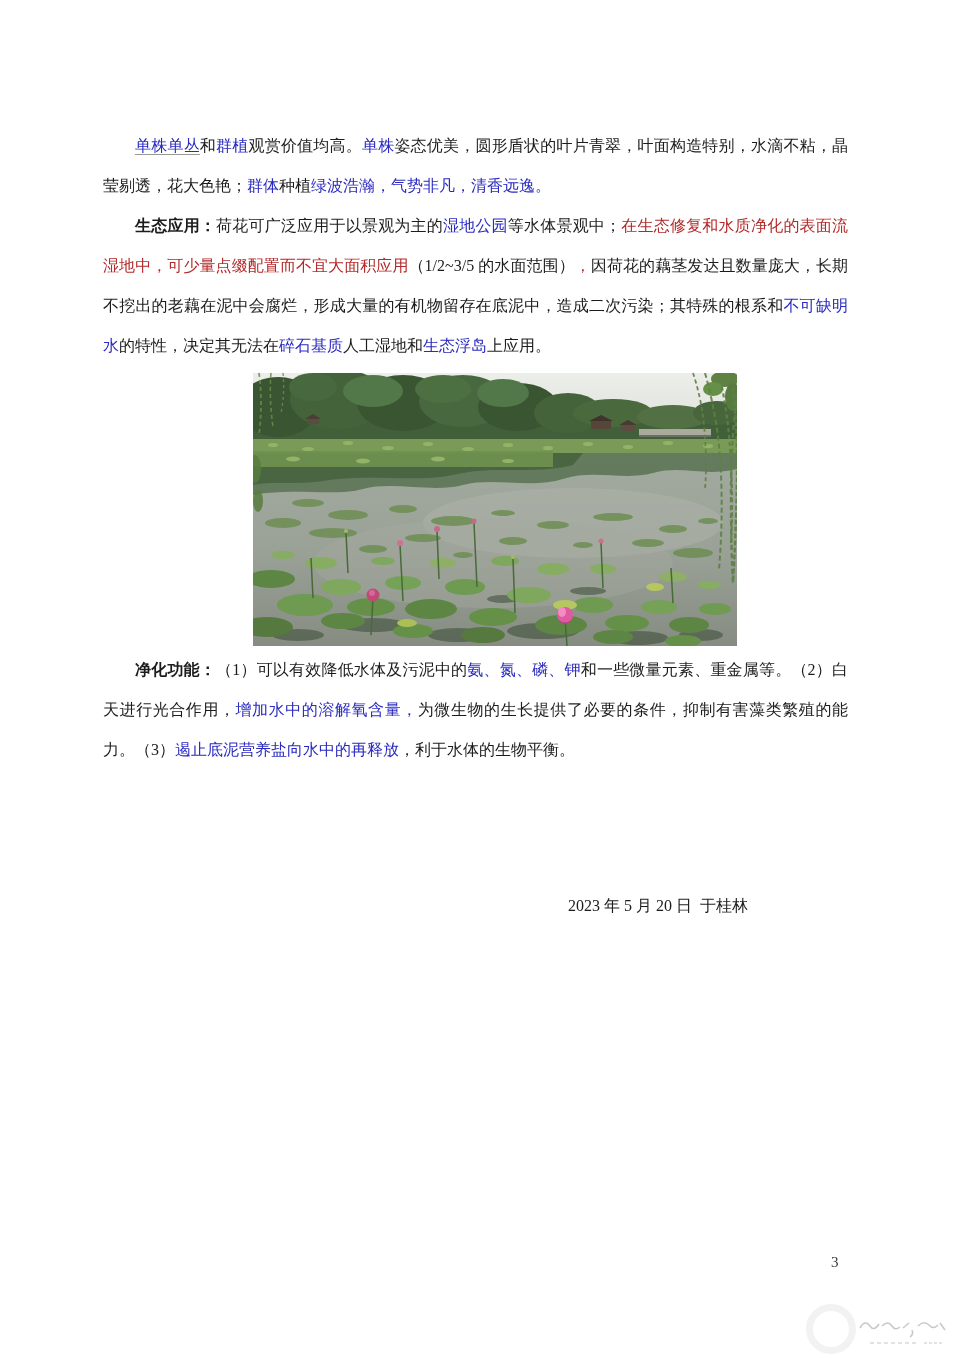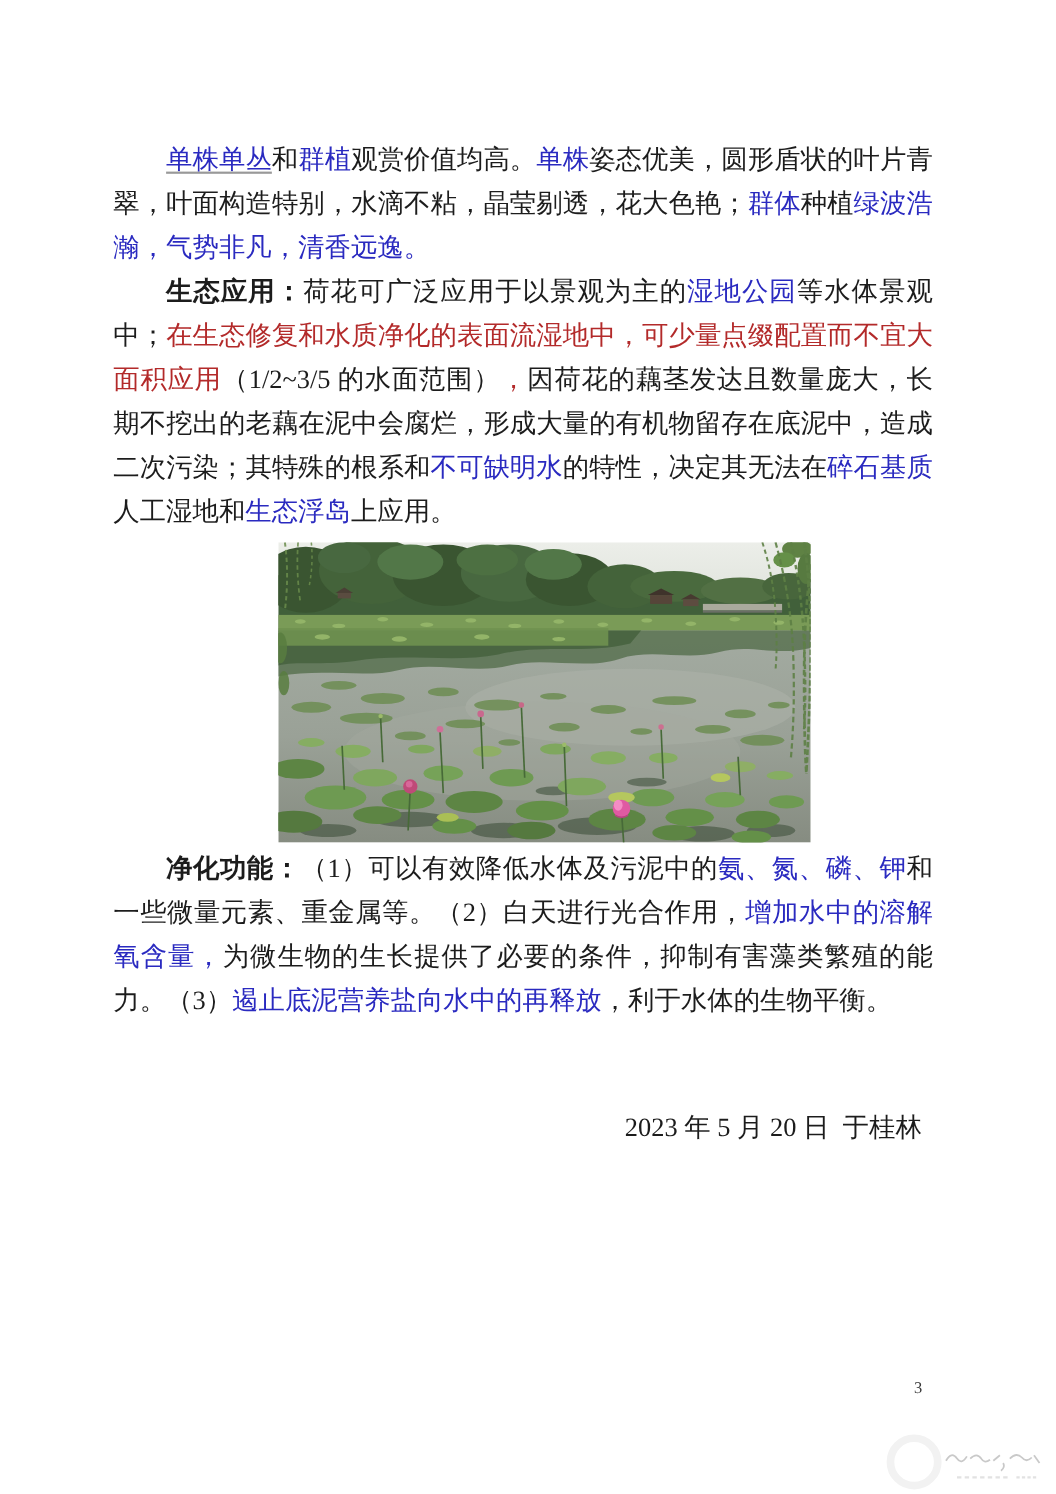--- a/index.html
+++ b/index.html
@@ -2,28 +2,28 @@
 <html><head>
 <meta charset="utf-8">
 <style>
   html,body { margin:0; padding:0; background:#ffffff; }
   .page {
     position:relative; width:960px; height:1358px; background:#ffffff;
     overflow:hidden; font-family:"Liberation Serif","DejaVu Serif",serif;
   }
   .content {
     position:absolute; left:103px; top:126px; width:745px;
-    font-size:24px; line-height:40px; text-align:justify; color:#1c1c1c;
+    font-size:16px; line-height:40px; text-align:justify; color:#1c1c1c;
   }
   .content p { margin:0; text-indent:2em; }
   .seg-bold { font-family:Liberation Sans, sans-serif; font-weight:bold; }
   .seg-underline { text-decoration:underline; text-decoration-color:rgba(70,70,70,.55); text-underline-offset:3px; }
   figure.photo { margin:7px 0 4px 150px; width:484px; height:273px; padding:0; }
   figure.photo svg { display:block; width:484px; height:273px; }
-  .dateline { margin-top:76px; padding-left:465px; text-indent:0; white-space:pre; color:#1c1c1c; }
+  .dateline { margin-top:116px; padding-left:465px; text-indent:0; white-space:pre; color:#1c1c1c; }
   .pagenum {
     position:absolute; left:831px; top:1254px; font-size:15px; color:#3a3a3a;
     font-family:"Liberation Serif",serif;
   }
   .wm-circle {
     position:absolute; left:806px; top:1304px; width:36px; height:36px;
     border:7px solid #f2f2f2; border-radius:50%;
   }
   .wm-sign { position:absolute; left:858px; top:1316px; }
 </style>

